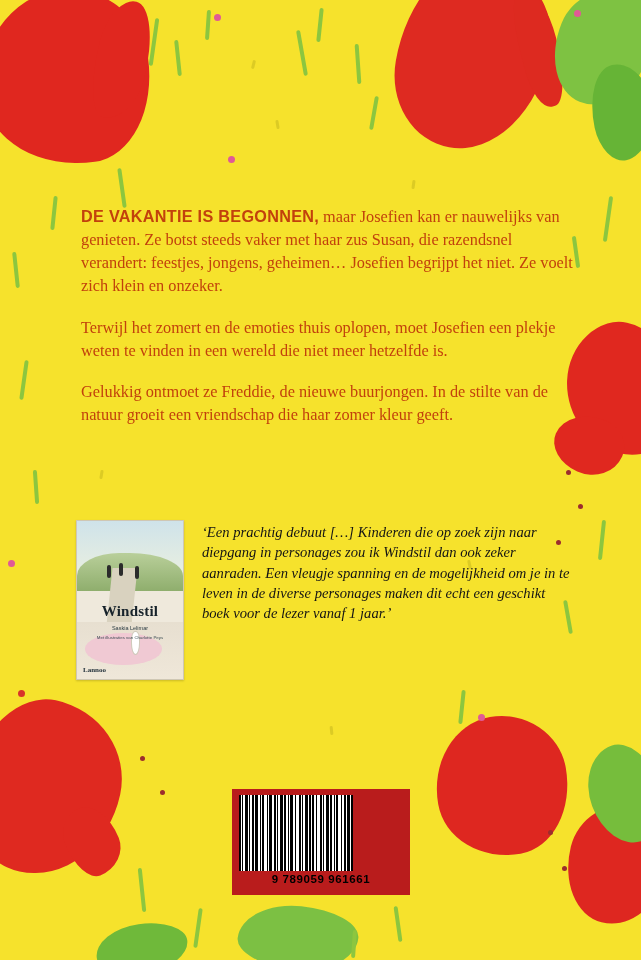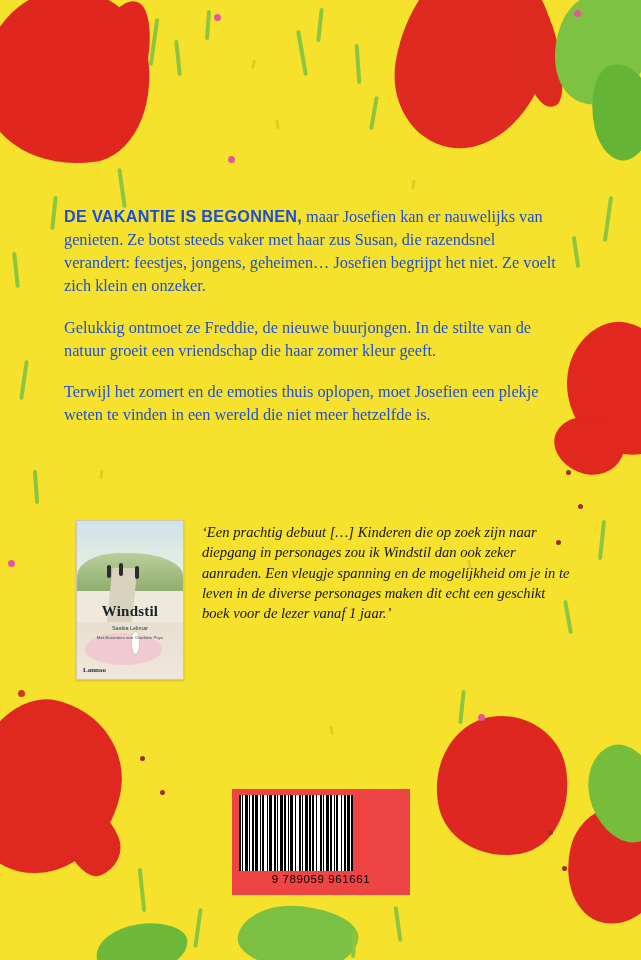--- a/index.html
+++ b/index.html
@@ -166,24 +166,24 @@
     position: absolute;
     width: 3px; height: 9px;
     background: #c7b81f;
     border-radius: 2px;
     opacity: .55;
   }
 
   
   .blurb {
     position: absolute;
-    left: 64px;
+    left: 81px;
     top: 205px;
     width: 498px;
-    color: #1d4ed8;
+    color: #c2410c;
     font-size: 16.3px;
     line-height: 1.42;
   }
   .blurb p { margin: 0 0 18px 0; }
   .lead-caps {
     font-family: "Liberation Sans", sans-serif;
     font-weight: bold;
     letter-spacing: .3px;
     font-size: 16.2px;
   }
@@ -309,23 +309,24 @@
     font-size: 17px;
     color: #111;
     letter-spacing: .2px;
   }
   .barcode {
     position: absolute;
     left: 232px;
     top: 789px;
     width: 178px;
     height: 106px;
-    background: #ef4444;
+    background: #b91c1c;
     padding: 6px 7px 2px 7px;
     box-sizing: border-box;
+    font-weight: bold;
   }
   .bars {
     height: 76px;
     width: 100%;
     background-repeat: repeat-x;
     background-size: 100% 100%;
   }
   .bars i {
     display: inline-block;
     background: #000;
@@ -402,22 +403,22 @@
     <div class="speck" style="left:252px; top:60px; transform:rotate(14deg);"></div>
     <div class="speck" style="left:276px; top:120px; transform:rotate(-10deg);"></div>
     <div class="speck" style="left:412px; top:180px; transform:rotate(8deg);"></div>
     <div class="speck" style="left:468px; top:560px; transform:rotate(-12deg);"></div>
     <div class="speck" style="left:100px; top:470px; transform:rotate(10deg);"></div>
     <div class="speck" style="left:330px; top:726px; transform:rotate(-6deg);"></div>
   </div>
 
   <div class="blurb">
     <p><span class="lead-caps">DE VAKANTIE IS BEGONNEN,</span><span> maar Josefien kan er nauwelijks van genieten. Ze botst steeds vaker met haar zus Susan, die razendsnel verandert: feestjes, jongens, geheimen… Josefien begrijpt het niet. Ze voelt zich klein en onzeker.</span></p>
+    <p>Terwijl het zomert en de emoties thuis oplopen, moet Josefien een plekje weten te vinden in een wereld die niet meer hetzelfde is.</p>
     <p>Gelukkig ontmoet ze Freddie, de nieuwe buurjongen. In de stilte van de natuur groeit een vriendschap die haar zomer kleur geeft.</p>
-    <p>Terwijl het zomert en de emoties thuis oplopen, moet Josefien een plekje weten te vinden in een wereld die niet meer hetzelfde is.</p>
   </div>
 
   <div class="quote-row">
 
     <div class="mini-cover">
       <div class="mc-sky"></div>
       <div class="mc-hills"></div>
       <div class="mc-road"></div>
       <div class="mc-water"></div>
       <div class="mc-pond"></div>

